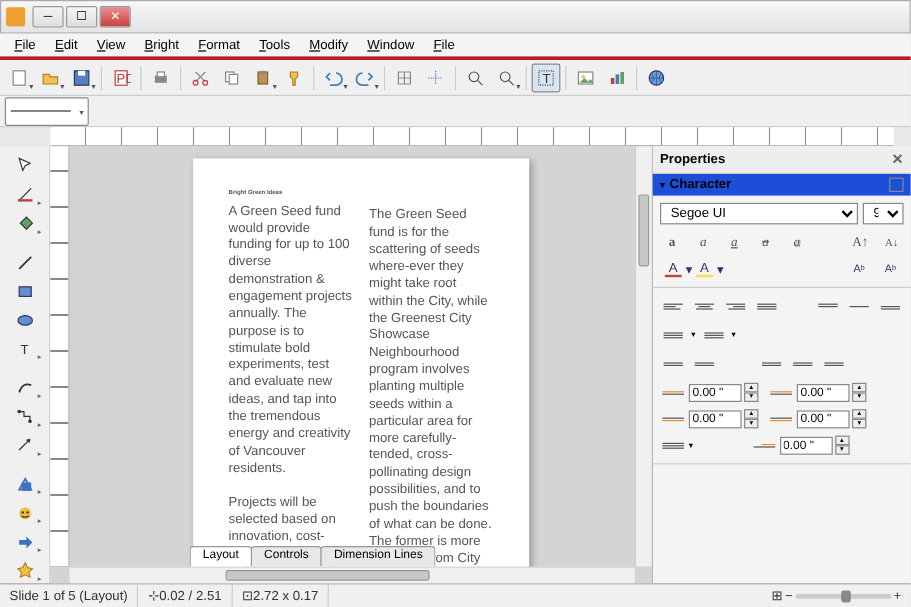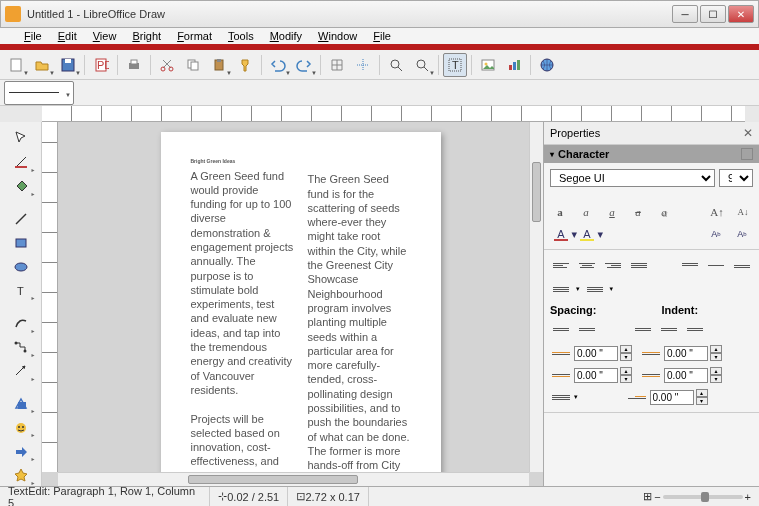--- a/index.html
+++ b/index.html
@@ -3,21 +3,21 @@
 <meta charset="utf-8">
 <style>
 *{box-sizing:border-box;margin:0;padding:0;font-family:"Segoe UI",Tahoma,sans-serif;font-size:11px;user-select:none}
 body{width:759px;height:506px;background:#e8e8e8;display:flex;flex-direction:column;overflow:hidden}
 .titlebar{height:28px;background:linear-gradient(#f7f7f7,#e4e4e4);border:1px solid #aaa;display:flex;align-items:center;padding:0 4px}
 .titlebar .appicon{width:16px;height:16px;background:#f0a030;border-radius:2px;margin-right:6px}
 .titlebar .title{flex:1;color:#333}
 .winbtns{display:flex;gap:2px}
 .winbtn{width:26px;height:18px;background:linear-gradient(#f5f5f5,#ddd);border:1px solid #999;border-radius:2px;display:flex;align-items:center;justify-content:center;font-size:10px}
 .winbtn.close{background:linear-gradient(#e89090,#c94040);color:#fff}
-.menubar{height:22px;background:#f4f4f4;display:flex;align-items:center;padding:0 16px;border-bottom:6px solid #b91c1c}
+.menubar{height:22px;background:#f4f4f4;display:flex;align-items:center;padding:0 4px;border-bottom:3px solid #b91c1c}
 .menubar span{padding:2px 8px}
 .menubar span:first-letter{text-decoration:underline}
 .toolbar{height:30px;background:#f0f0f0;border-bottom:1px solid #ccc;display:flex;align-items:center;padding:0 4px;gap:2px}
 .tbtn{width:24px;height:24px;border:1px solid transparent;border-radius:2px;display:flex;align-items:center;justify-content:center;position:relative}
 .sep{width:1px;height:20px;background:#ccc;margin:0 2px}
 .tbtn.active{border:1px solid #888;background:#d8e4f0}
 .tbtn .dd{position:absolute;right:-2px;top:16px;font-size:6px;color:#555}
 .ruler-h{height:16px;background:#fff;border-bottom:1px solid #aaa;margin-left:42px;margin-right:14px;background-image:repeating-linear-gradient(90deg,transparent 0 29px,#888 29px 30px)}
 .main{flex:1;display:flex;min-height:0}
 .tooldock{width:42px;background:#f0f0f0;border-right:1px solid #ccc;display:flex;flex-direction:column;align-items:center;padding-top:6px;gap:3px}
@@ -33,28 +33,28 @@
 .page .diagram{margin-top:10px;height:90px;position:relative}
 .scroll-v{width:14px;background:#f0f0f0;border-left:1px solid #ccc;position:absolute;right:0;top:0;bottom:14px}
 .scroll-v .thumb{position:absolute;left:2px;right:2px;top:40px;height:60px;background:#c8c8c8;border:1px solid #999;border-radius:2px}
 .scroll-h{height:14px;background:#f0f0f0;border-top:1px solid #ccc;margin-left:16px;margin-right:14px;display:flex}
 .scroll-h .track{flex:1;position:relative;margin-left:100px}
 .scroll-h .thumb{position:absolute;top:2px;bottom:2px;left:30px;width:170px;background:#c8c8c8;border:1px solid #999;border-radius:2px}
 .tabs{position:absolute;bottom:14px;left:116px;display:flex;height:17px;z-index:2}
 .tab{padding:1px 10px;background:#e8e8e8;border:1px solid #999;border-bottom:none;font-size:10px;border-radius:3px 3px 0 0;margin-right:-1px}
 .tab.active{background:#fff}
 .propspane{width:216px;background:#f4f4f4;border-left:1px solid #aaa;display:flex;flex-direction:column;font-size:11px}
-.propshdr{padding:4px 6px;font-weight:normal;border-bottom:1px solid #ccc;display:flex;justify-content:space-between;align-items:center;background:#eee}
+.propshdr{padding:4px 6px;font-weight:bold;border-bottom:1px solid #ccc;display:flex;justify-content:space-between;align-items:center;background:#eee}
 .propshdr .x{font-size:12px;color:#666}
 .panel{border-bottom:1px solid #ccc}
-.panel .phdr{padding:3px 6px;display:flex;align-items:center;gap:4px;background:#a3a3a3;font-weight:bold}
+.panel .phdr{padding:3px 6px;display:flex;align-items:center;gap:4px;background:#1d4ed8;font-weight:bold}
 .panel .phdr::before{content:"▾";font-size:8px}
 .panel .phdr .sq{margin-left:auto;width:12px;height:12px;border:1px solid #888}
 .panel .body{padding:6px}
-.fontrow{display:flex;gap:4px;margin-bottom:16px}
+.fontrow{display:flex;gap:4px;margin-bottom:6px}
 .fontrow select,.fontrow input{border:1px solid #888;background:#fff;padding:1px 4px;font-size:11px}
 .fontrow .fontname{flex:1}
 .fontrow .fontsize{width:34px}
 .stylerow{display:flex;gap:6px;margin-bottom:4px}
 .stylebtn{width:20px;height:18px;display:flex;align-items:center;justify-content:center;font-family:Georgia,serif;font-style:italic;color:#555}
 .stylebtn.b{font-weight:bold;font-style:normal}
 .charrow{display:flex;gap:4px;align-items:center;margin-top:4px}
 .charbtn{width:22px;height:18px;display:flex;align-items:center;justify-content:center;border:1px solid transparent;color:#336;position:relative}
 .charbtn .clrbar{position:absolute;bottom:1px;left:3px;right:3px;height:2px}
 .pararow{display:flex;gap:4px;margin-bottom:6px;flex-wrap:wrap}
@@ -69,21 +69,20 @@
 .statusbar .zoom{margin-left:auto;border:none;display:flex;gap:2px;align-items:center}
 .zoombar{width:80px;height:4px;background:#ccc;position:relative;border-radius:2px}
 .zoombar .zk{position:absolute;top:-3px;left:38px;width:8px;height:10px;background:#888;border-radius:2px}
 svg{display:block}
 </style>
 </head>
 <body>
 
 <div class="titlebar">
   <div class="appicon"></div>
-  <div class="title">Untitled 1 - LibreOffice Draw</div>
   <div class="winbtns">
     <div class="winbtn">─</div>
     <div class="winbtn">☐</div>
     <div class="winbtn close">✕</div>
   </div>
 </div>
 
 <div class="menubar">
   <span>File</span>
   <span>Edit</span>
@@ -351,20 +350,25 @@
           
           
           
         </div>
 
       </div>
     </div>
     <div class="scroll-v">
         <div class="thumb"></div>
       </div>
+    <div class="tabs">
+      <div class="tab active">Layout</div>
+      <div class="tab">Controls</div>
+      <div class="tab">Dimension Lines</div>
+    </div>
     <div class="scroll-h">
         <div class="track">
           <div class="thumb"></div>
         </div>
       </div>
   </div>
 
   <div class="propspane">
     <div class="propshdr">
       <span>Properties</span>
@@ -446,24 +450,20 @@
               <span style="width:100%"></span>
             </div>
             <span style="font-size:7px;align-self:center">▾</span>
           <div class="prabtn">
               <span style="width:100%"></span>
               <span style="width:100%"></span>
               <span style="width:100%"></span>
             </div>
             <span style="font-size:7px;align-self:center">▾</span>
         </div>
-        <div style="display:flex;gap:20px;margin-bottom:4px">
-          <div style="font-weight:bold;flex:1">Spacing:</div>
-          <div style="font-weight:bold;flex:1">Indent:</div>
-        </div>
         <div class="pararow">
           <div class="prabtn">
               <span></span>
               <span></span>
             </div>
           <div class="prabtn">
               <span></span>
               <span></span>
             </div>
           <div style="width:26px"></div>
@@ -559,21 +559,21 @@
                 </div>
               </div>
           </div>
         </div>
       </div>
     </div>
   </div>
 </div>
 
 <div class="statusbar">
-  <div style="flex:0 0 210px">TextEdit: Paragraph 1, Row 1, Column 5</div>
+  <div>Slide 1 of 5 (Layout)</div>
   <div>⊹ <span>0.02 / 2.51</span></div>
   <div>⊡ <span>2.72 x 0.17</span></div>
   <div class="zoom">
     <span>⊞</span>
     <span>−</span>
     <div class="zoombar">
         <div class="zk"></div>
       </div>
     <span>+</span>
   </div>

